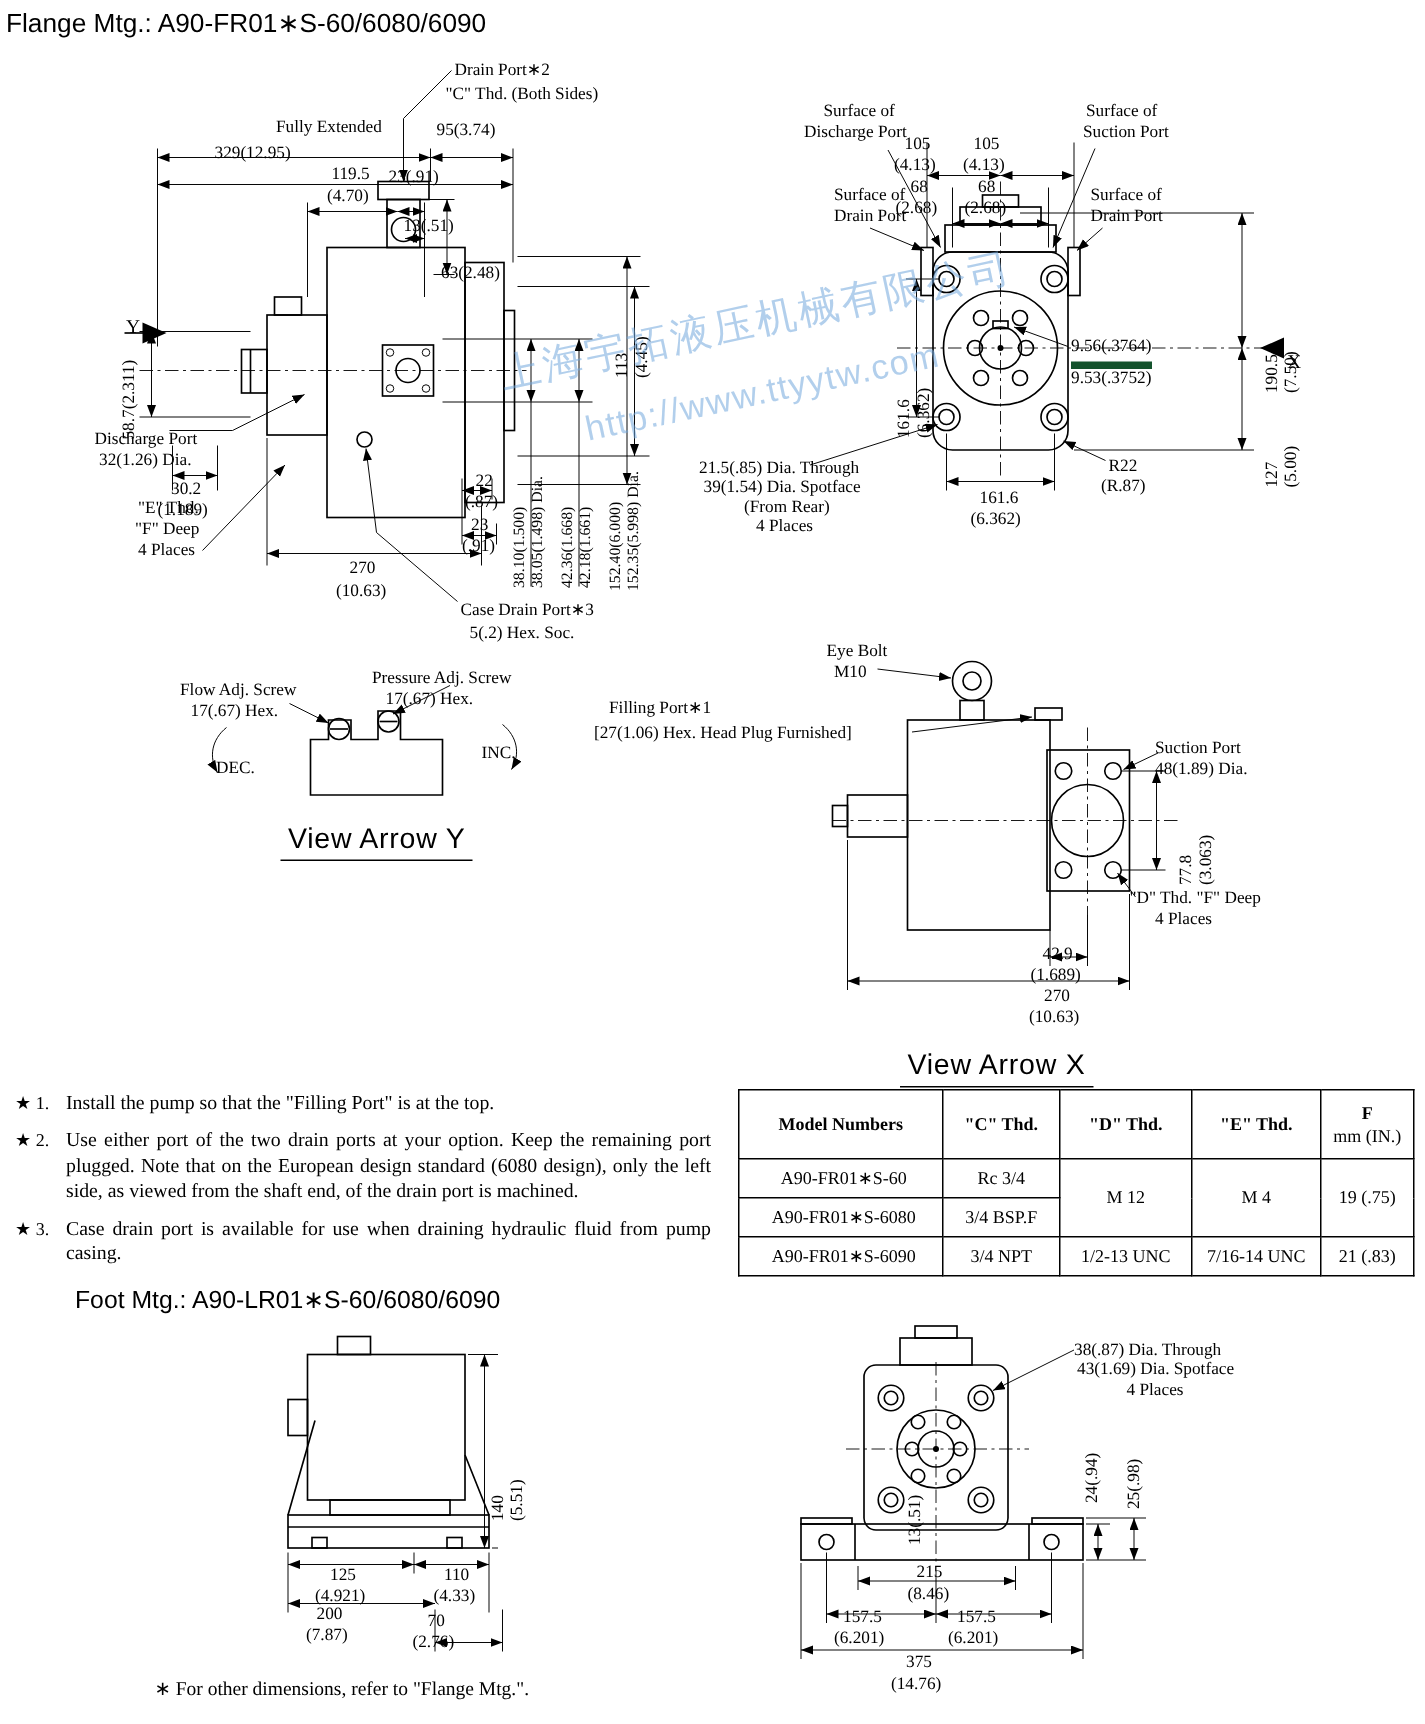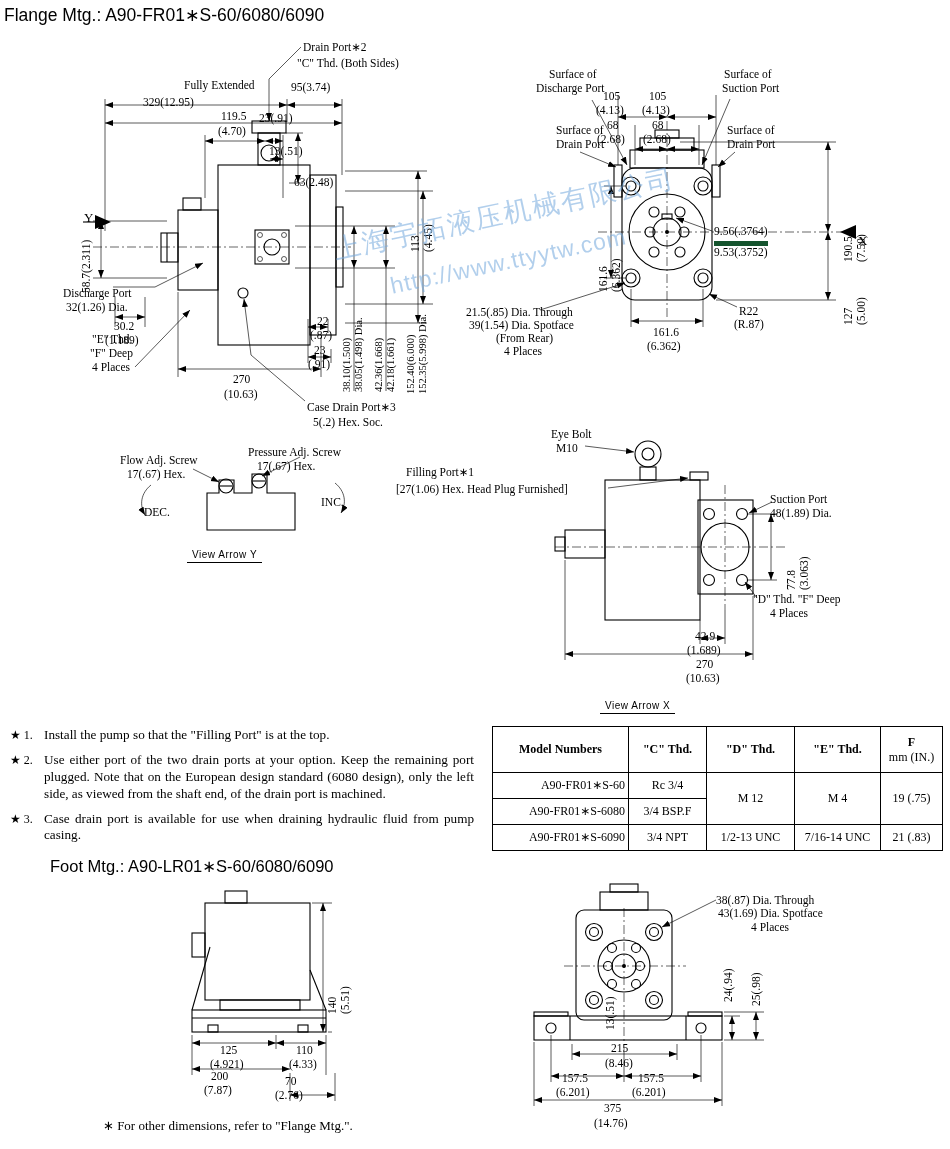--- a/index.html
+++ b/index.html
@@ -6,35 +6,35 @@
 html,body{background:#fff}
 #sheet{position:relative;width:950px;height:1149px;background:#fff;font-family:"Liberation Serif",serif;color:#000;overflow:hidden}
 .draw{position:absolute;overflow:visible;z-index:1}
 .lbl{position:absolute;font-size:11.5px;line-height:1.12;white-space:nowrap;z-index:2}
 .sm{font-size:10.5px}
 .vrot{transform:rotate(-90deg);transform-origin:0 0}
 .vrot span{display:block}
 .title{position:absolute;font-family:"Liberation Sans",sans-serif;z-index:2}
 .t-flange{left:4px;top:5px;font-size:17.5px}
 .t-foot{left:50px;top:857px;font-size:16.5px}
-.vcap{position:absolute;font-family:"Liberation Sans",sans-serif;font-size:10px;letter-spacing:.5px;border-bottom:1.2px solid #000;padding:0 5px 2px;z-index:2}
+.vcap{position:absolute;font-family:"Liberation Sans",sans-serif;font-size:19px;letter-spacing:.5px;border-bottom:1.2px solid #000;padding:0 5px 2px;z-index:2}
 .ol{fill:none;stroke:#000;stroke-width:1.1}
 .thin{fill:none;stroke:#000;stroke-width:.65}
 .dim{fill:none;stroke:#000;stroke-width:.65;marker-start:url(#ah);marker-end:url(#ah)}
 .ldr{fill:none;stroke:#000;stroke-width:.65;marker-end:url(#ah)}
 .cl{fill:none;stroke:#000;stroke-width:.6;stroke-dasharray:9 3 2 3}
 .fb{fill:#000;stroke:none}
 .notes{position:absolute;left:10px;top:727px;width:464px;font-size:13.2px;line-height:1.28;z-index:2}
 .note{position:relative;padding-left:34px;margin-bottom:8px;text-align:justify}
 .note .mk{position:absolute;left:0;top:1px;font-size:12px}
 .spec{position:absolute;left:492px;top:726px;border-collapse:collapse;z-index:2;font-size:12px;table-layout:fixed}
 .spec th,.spec td{border:1.2px solid #000;text-align:center;padding:2px 3px}
 .spec th{height:46px;font-weight:600}
 .spec td{height:26px}
-.spec td.model{text-align:right;padding-left:7px}
+.spec td.model{text-align:center;padding-left:7px}
 .wm{position:absolute;color:#74a9dd;opacity:.55;z-index:3;font-family:"Liberation Sans",sans-serif;pointer-events:none;white-space:nowrap}
 .wm1{left:330px;top:196px;font-size:27px;transform:rotate(-12deg);letter-spacing:2px}
 .wm2{left:388px;top:248px;font-size:23px;transform:rotate(-12deg);letter-spacing:1px}
 .fnote{position:absolute;left:103px;top:1118px;font-size:13px;z-index:2}
 </style>
 </head>
 <body>
 
 <div id="sheet">
 

